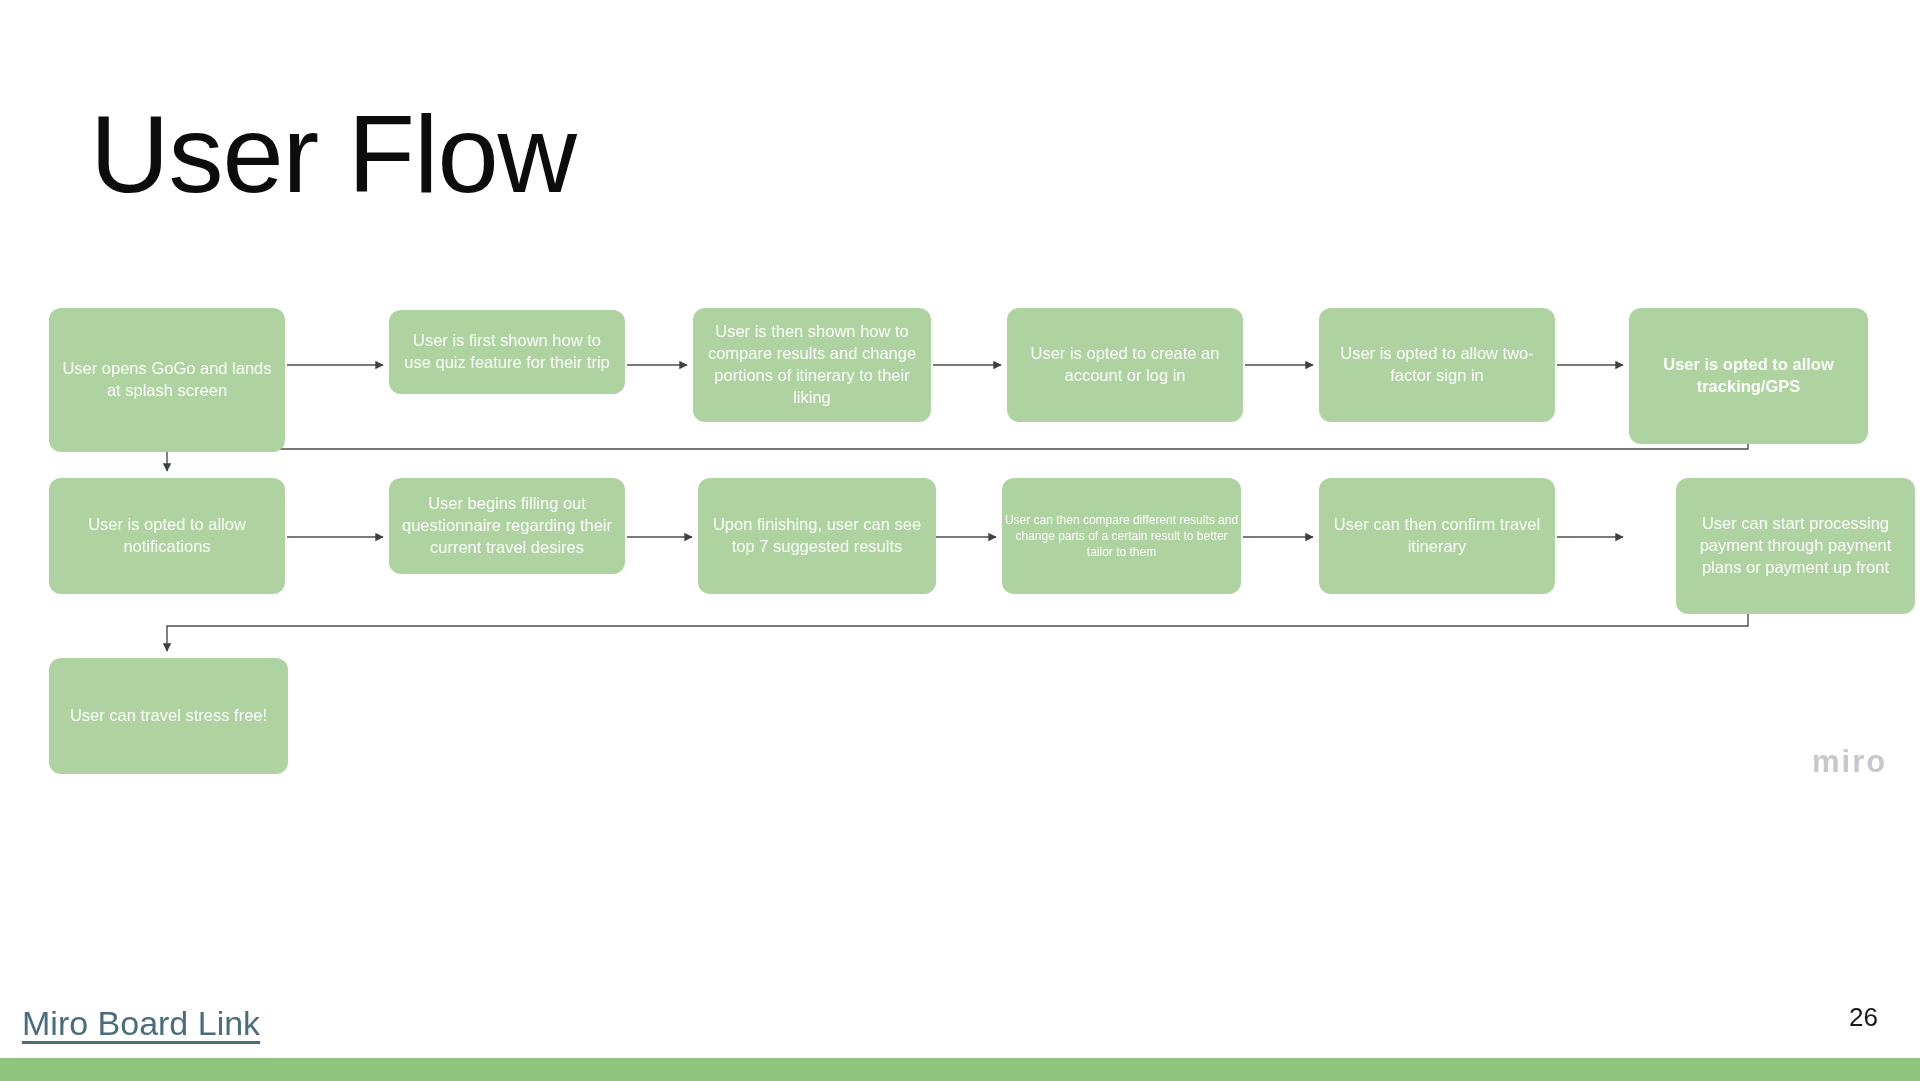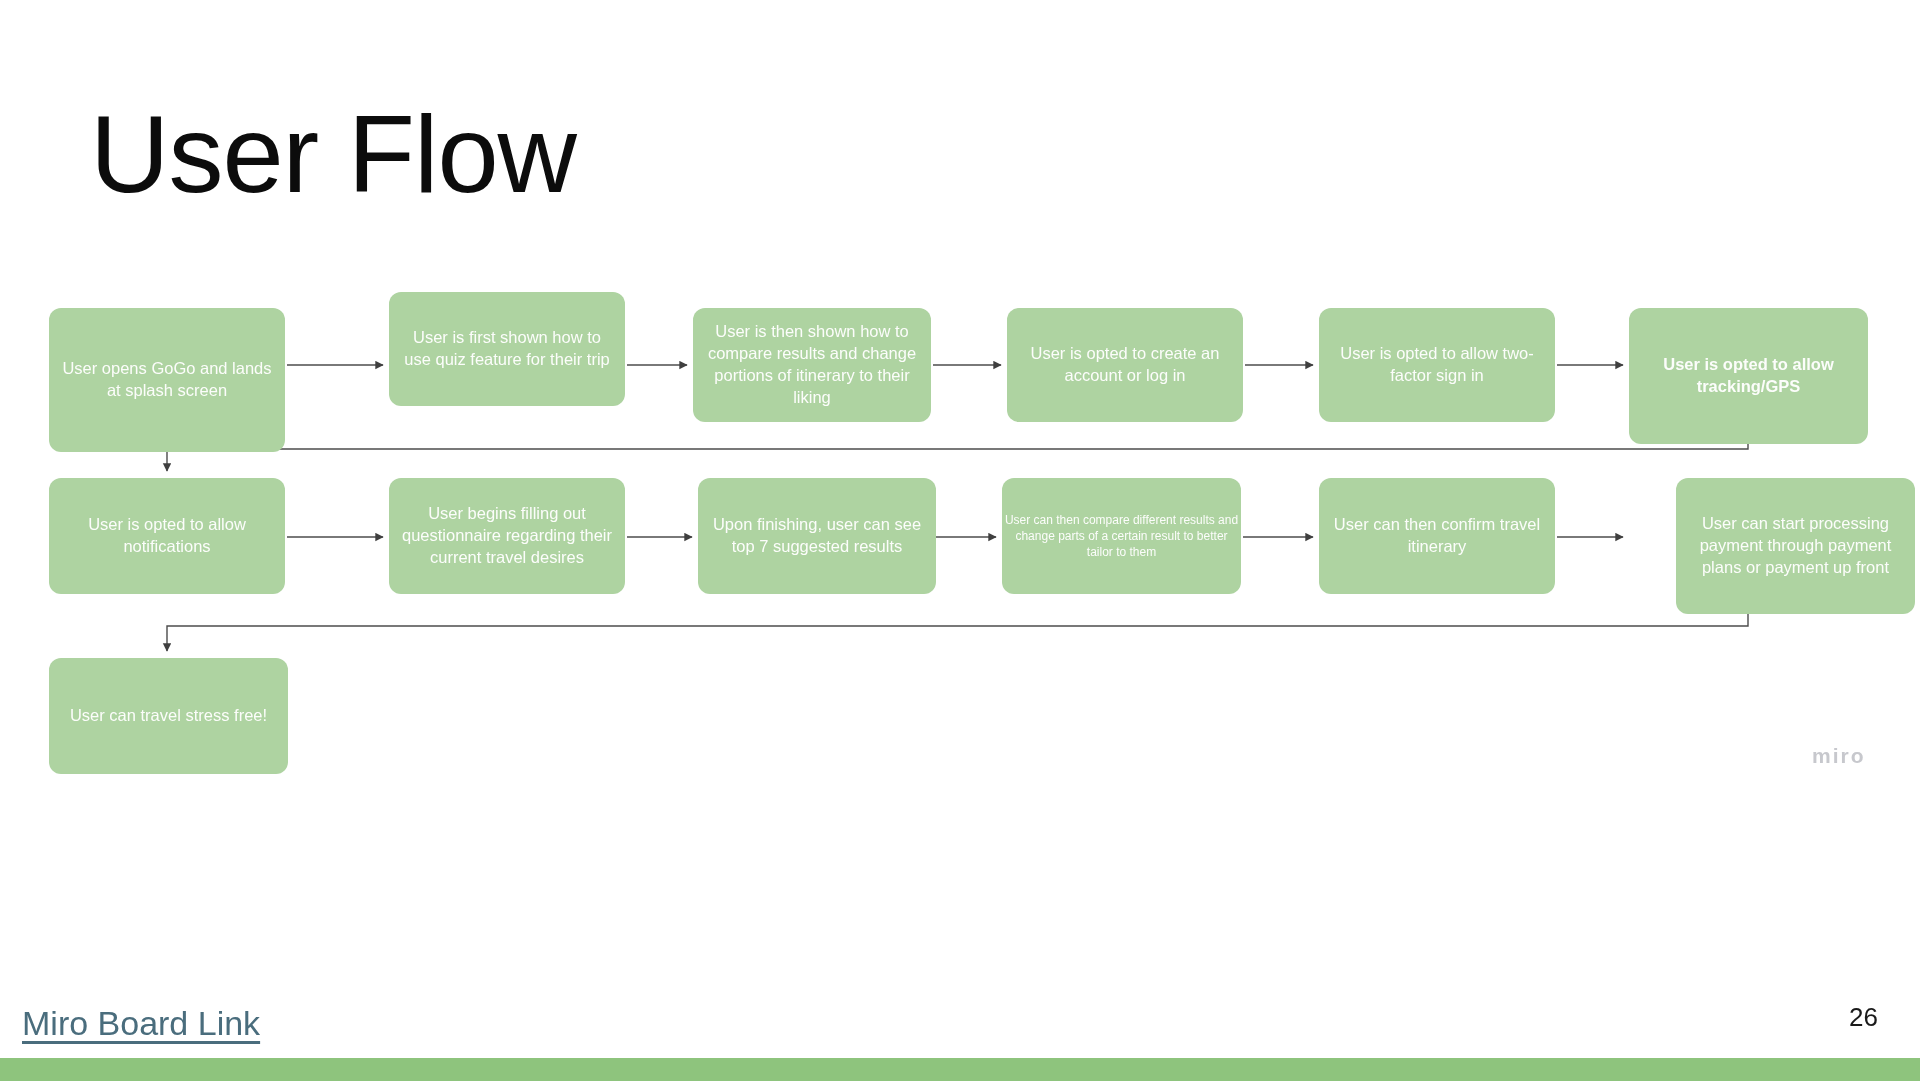--- a/index.html
+++ b/index.html
@@ -47,21 +47,21 @@
     justify-content: center;
     padding: 8px 10px;
   }
   .node.small { font-size: 12px; line-height: 1.35; padding: 8px 0; }
   .node.nowrap { white-space: nowrap; overflow: visible; }
 
   .watermark {
     position: absolute;
     left: 1812px;
     top: 744px;
-    font-size: 21px;
+    font-size: 31px;
     font-weight: 700;
     letter-spacing: 2px;
     color: #c7c8cd;
   }
 
   .board-link {
     position: absolute;
     left: 22px;
     top: 1004px;
     font-size: 34px;
@@ -117,28 +117,28 @@
       <line x1="936" y1="537" x2="996" y2="537" stroke="#4c4c4c" stroke-width="1.4" marker-end="url(#ah)"></line>
       <line x1="1243" y1="537" x2="1313" y2="537" stroke="#4c4c4c" stroke-width="1.4" marker-end="url(#ah)"></line>
       <line x1="1557" y1="537" x2="1623" y2="537" stroke="#4c4c4c" stroke-width="1.4" marker-end="url(#ah)"></line>
 
       <polyline points="1748,423 1748,449 167,449 167,471" fill="none" stroke="#4c4c4c" stroke-width="1.4" marker-end="url(#ah)"></polyline>
 
       <polyline points="1748,596 1748,626 167,626 167,651" fill="none" stroke="#4c4c4c" stroke-width="1.4" marker-end="url(#ah)"></polyline>
     </svg>
 
     <div class="node" style="left:49px;   top:308px; width:236px; height:144px;">User opens GoGo and lands at splash screen</div>
-    <div class="node" style="left:389px;  top:292px; width:236px; height:114px;">User is first shown how to use quiz feature for their trip</div>
+    <div class="node" style="left:389px;  top:310px; width:236px; height:84px;">User is first shown how to use quiz feature for their trip</div>
     <div class="node" style="left:693px;  top:308px; width:238px; height:114px;">User is then shown how to compare results and change portions of itinerary to their liking</div>
     <div class="node" style="left:1007px; top:308px; width:236px; height:114px;">User is opted to create an account or log in</div>
     <div class="node" style="left:1319px; top:308px; width:236px; height:114px;">User is opted to allow two-factor sign in</div>
     <div class="node" style="left:1629px; top:308px; width:239px; height:136px;font-weight:bold;">User is opted to allow tracking/GPS</div>
 
     <div class="node" style="left:49px;   top:478px; width:236px; height:116px;">User is opted to allow notifications</div>
-    <div class="node" style="left:389px;  top:478px; width:236px; height:116px;">User begins filling out questionnaire regarding their current travel desires</div>
+    <div class="node" style="left:389px;  top:478px; width:236px; height:96px;">User begins filling out questionnaire regarding their current travel desires</div>
     <div class="node" style="left:698px;  top:478px; width:238px; height:116px;">Upon finishing, user can see top 7 suggested results</div>
     <div class="node small" style="left:1002px; top:478px; width:239px; height:116px;">User can then compare different results and change parts of a certain result to better tailor to them</div>
     <div class="node" style="left:1319px; top:478px; width:236px; height:116px;">User can then confirm travel itinerary</div>
     <div class="node" style="left:1629px; top:478px; width:239px; height:136px;margin-left:47px;">User can start processing payment through payment plans or payment up front</div>
 
     <div class="node nowrap" style="left:49px; top:658px; width:239px; height:116px;">User can travel stress free!</div>
 
   </div>
 
   <div class="watermark">miro</div>

